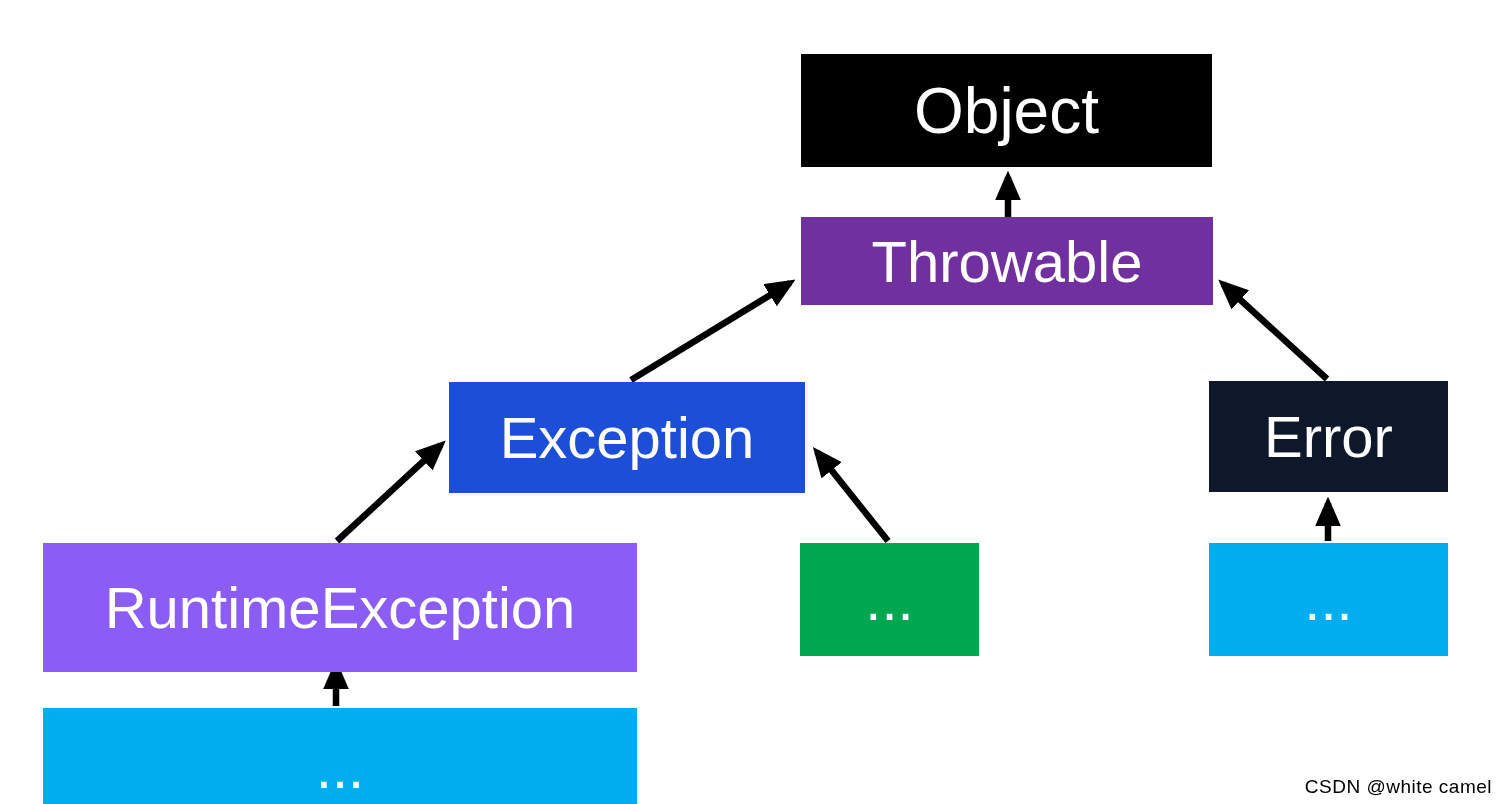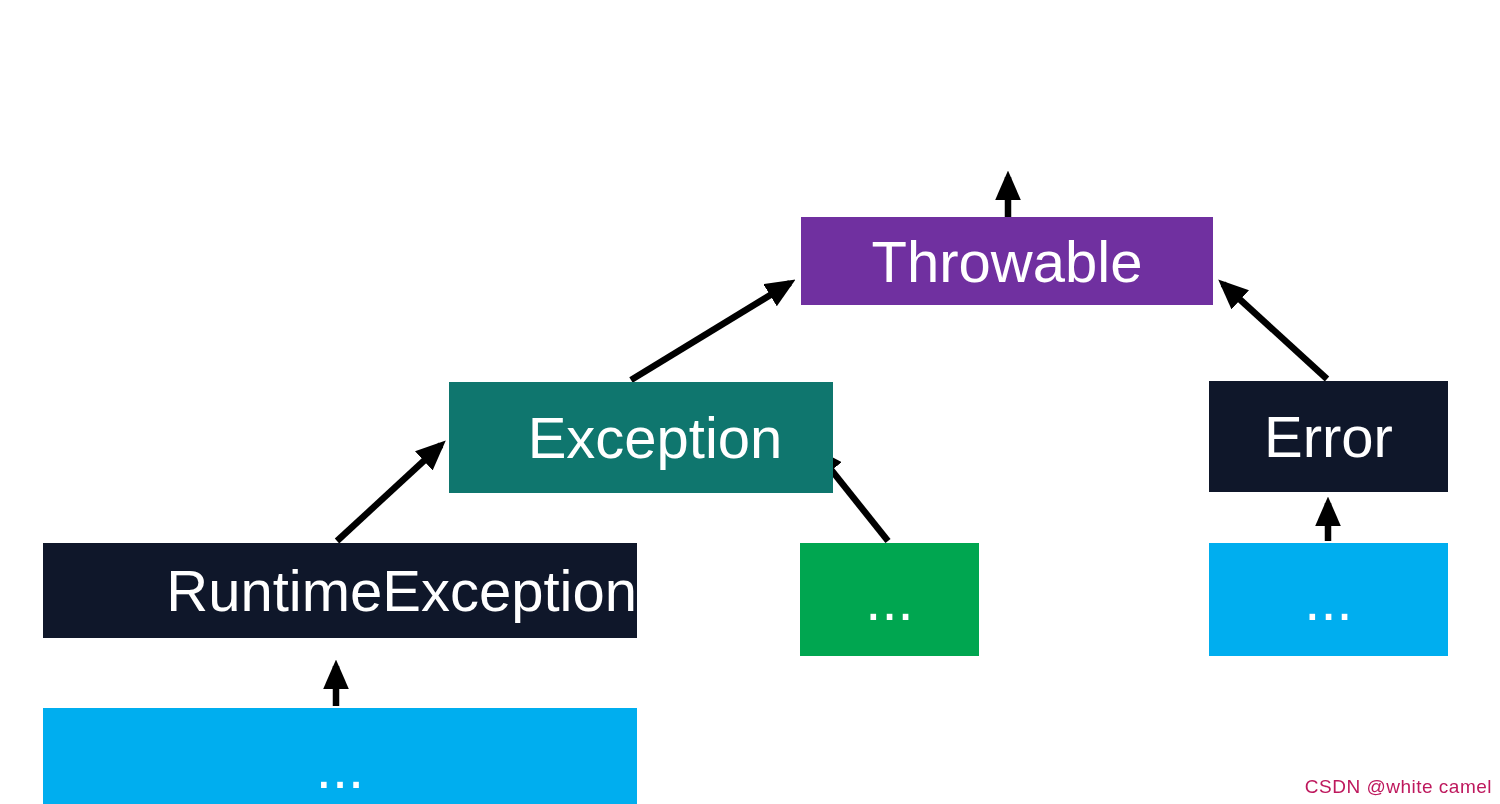--- a/index.html
+++ b/index.html
@@ -27,32 +27,32 @@
     position: absolute;
     display: flex;
     align-items: center;
     justify-content: center;
     color: #ffffff;
     font-size: 58px;
     white-space: nowrap;
   }
   .node-object            { left: 801px;  top: 54px;  width: 411px; height: 113px; background: #000000; font-size: 64px; }
   .node-throwable         { left: 801px;  top: 217px; width: 412px; height: 88px; background: #7030a0; }
-  .node-exception         { left: 449px;  top: 382px; width: 356px; height: 111px; background: #0f766e; padding-left: 28px; }
+  .node-exception         { left: 449px;  top: 382px; width: 356px; height: 111px; background: #1d4ed8; }
   .node-error             { left: 1209px; top: 381px; width: 239px; height: 111px; background: #0f172a; }
-  .node-runtime-exception { left: 43px;   top: 543px; width: 594px; height: 95px; background: #0f172a; justify-content: flex-end; }
+  .node-runtime-exception { left: 43px;   top: 543px; width: 594px; height: 129px; background: #8b5cf6; }
   .node-exception-more    { left: 800px;  top: 543px; width: 179px; height: 113px; background: #00a650; }
   .node-error-more        { left: 1209px; top: 543px; width: 239px; height: 113px; background: #00aeef; }
   .node-runtime-more      { left: 43px;   top: 708px; width: 594px; height: 118px; background: #00aeef; }
   .watermark {
     position: absolute;
     right: 8px;
     bottom: 6px;
     font-size: 19px;
-    color: #be185d;
+    color: #000000;
     letter-spacing: 0.5px;
   }
 </style>
 </head>
 <body>
 
 <div class="canvas">
 
   <svg class="edges" viewBox="0 0 1500 804" xmlns="http://www.w3.org/2000/svg">
     <defs>
@@ -76,20 +76,23 @@
       <line x1="888" y1="541" x2="817" y2="452" stroke="#000000" stroke-width="6.5" marker-end="url(#arrowhead)"></line>
     </g>
     <g>
       <line x1="1328" y1="541" x2="1328" y2="503" stroke="#000000" stroke-width="6.5" marker-end="url(#arrowhead)"></line>
     </g>
     <g>
       <line x1="336" y1="706" x2="336" y2="666" stroke="#000000" stroke-width="6.5" marker-end="url(#arrowhead)"></line>
     </g>
   </svg>
 
+  <div class="node node-object">
+    <span>Object</span>
+  </div>
 
   <div class="node node-throwable">
     <span>Throwable</span>
   </div>
 
   <div class="node node-exception">
     <span>Exception</span>
   </div>
 
   <div class="node node-error">

